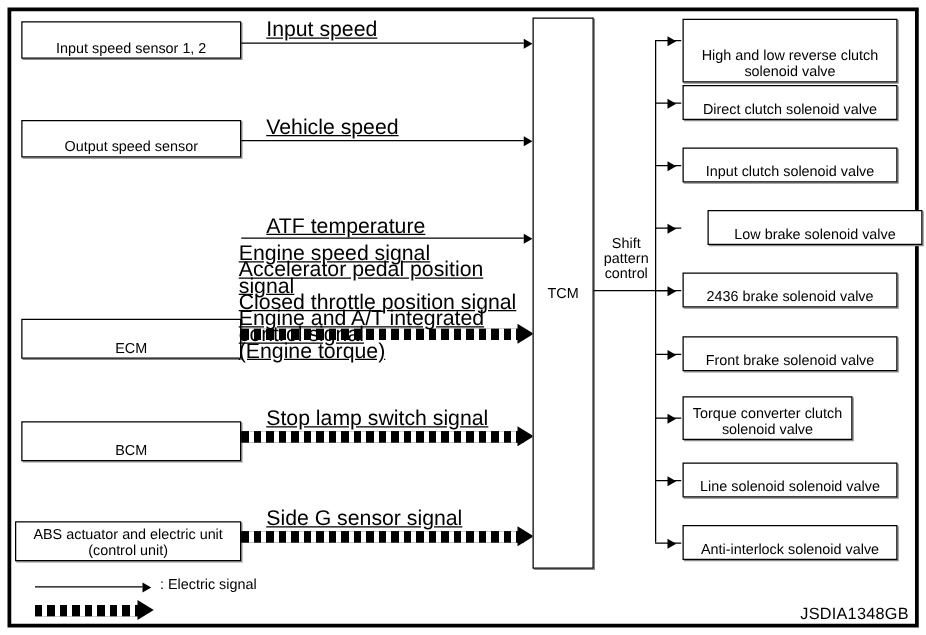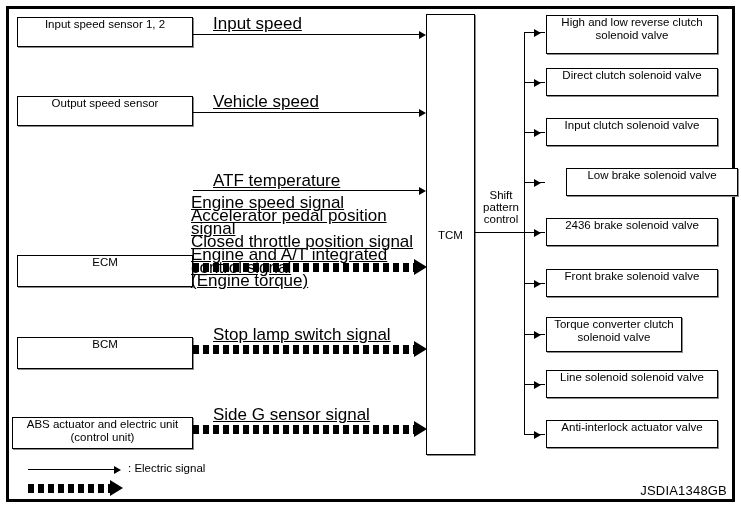--- a/index.html
+++ b/index.html
@@ -21,21 +21,21 @@
     box-sizing:border-box;
   }
 
   
   .box{
     position:absolute;
     box-sizing:border-box;
     border:1px solid #000;
     background:#fff;
     display:flex;
-    align-items:flex-start;
+    align-items:flex-end;
     justify-content:center;
     text-align:center;
     font-size:11.5px;
     line-height:13px;
     color:#000;
     box-shadow:1px 1px 0 0 #8a8a8a;
   }
 
   .box span{display:block;padding:0 3px;}
 
@@ -189,21 +189,21 @@
   <div class="spc" style="left:479px;top:189px;width:44px;white-space:pre-line;">Shift
 pattern
 control</div>
 
   <div class="eline" style="left:475px;top:232px;width:65px;"></div>
 
   <div class="vbus" style="left:524px;top:32px;height:402px;"></div>
 
   <div class="eline" style="left:524px;top:32px;width:21px;"></div>
   <div class="earrow" style="left:534px;top:29px;"></div>
-  <div class="box" style="left:546px;top:15px;width:172px;height:39px;">
+  <div class="box" style="left:546px;top:15px;width:172px;height:51px;">
     <span style="white-space:pre-line;">High and low reverse clutch
 solenoid valve</span>
   </div>
 
   <div class="eline" style="left:524px;top:82px;width:21px;"></div>
   <div class="earrow" style="left:534px;top:79px;"></div>
   <div class="box" style="left:546px;top:68px;width:172px;height:28px;">
     <span>Direct clutch solenoid valve</span>
   </div>
 
@@ -240,21 +240,21 @@
 
   <div class="eline" style="left:524px;top:384px;width:21px;"></div>
   <div class="earrow" style="left:534px;top:381px;"></div>
   <div class="box" style="left:546px;top:370px;width:172px;height:28px;">
     <span>Line solenoid solenoid valve</span>
   </div>
 
   <div class="eline" style="left:524px;top:434px;width:21px;"></div>
   <div class="earrow" style="left:534px;top:431px;"></div>
   <div class="box" style="left:546px;top:420px;width:172px;height:28px;">
-    <span>Anti-interlock actuator valve</span>
+    <span>Anti-interlock solenoid valve</span>
   </div>
 
   <div class="eline" style="left:28px;top:469px;width:86px;"></div>
   <div class="earrow" style="left:114px;top:466px;"></div>
   <div class="legend-text" style="left:128px;top:462px;">: Electric signal</div>
 
   <div class="canline" style="left:28px;top:484px;width:86px;"></div>
   <div class="canarrow" style="left:110px;top:480px;"></div>
   <div class="legend-text" style="left:128px;top:504px;margin-top:23px;">: CAN communication line</div>
 

